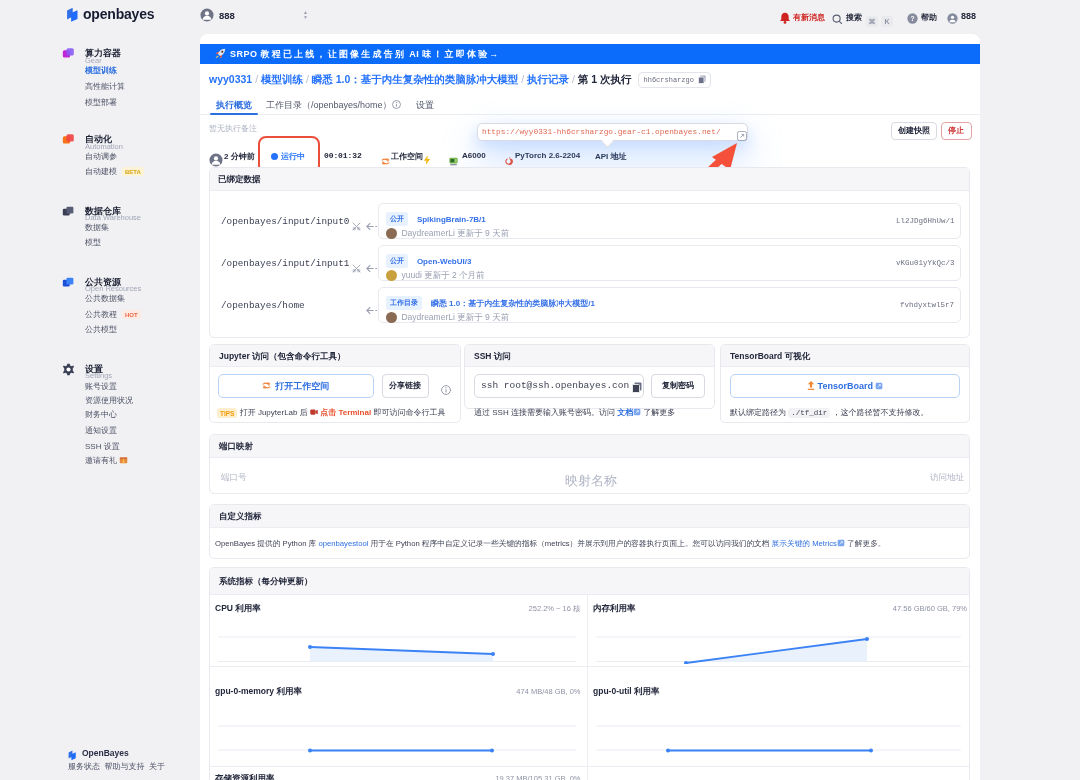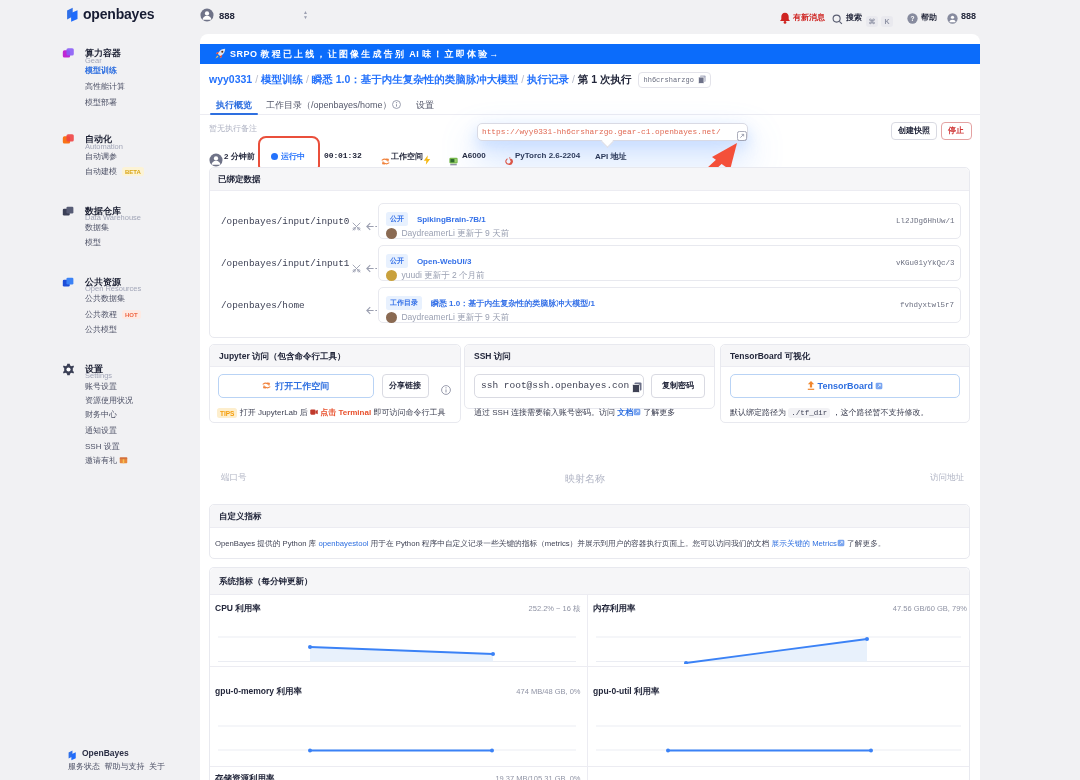--- a/index.html
+++ b/index.html
@@ -310,22 +310,25 @@
   </div>
   <div class="abs" style="left:530px; top:340px; width:230px; height:23.5px; border:1px solid #b9d3f5; border-radius:5px; text-align:center; line-height:22px; font-size:9px; font-weight:bold; color:#2e6fe0;"><svg width="8" height="9" viewBox="0 0 10 11" style="vertical-align:-1px; margin-right:3px;">
         <path d="M5 0 L9 4 L6.4 4 L6.4 8 L3.6 8 L3.6 4 L1 4 Z" fill="#f0862c"></path>
         <rect x="1" y="9.5" width="8" height="1.5" fill="#f0862c"></rect>
       </svg>TensorBoard <svg width="8" height="8" viewBox="0 0 12 12" style="vertical-align:-1px;">
         <rect x="1" y="1" width="10" height="10" rx="2" fill="#7aa5f0"></rect>
         <path d="M4 8 L8 4 M5.5 4 L8 4 L8 6.5" stroke="#fff" fill="none"></path>
       </svg></div>
   <div class="abs nw" style="left:530px; top:373px; font-size:8px; color:#3f4254;">默认绑定路径为 <span class="mono" style="background:#f2f2f5; padding:1px 3px; border-radius:3px; font-size:7.5px; color:#3a3e52;">./tf_dir</span> ，这个路径暂不支持修改。</div>
 
+  <div class="card" style="left:9px; top:400px; width:761px; height:60px;">
+    <div class="cardhead" style="height:23px; line-height:23px; padding-left:9px;">端口映射</div>
+  </div>
   <div class="abs" style="left:21px; top:438px; font-size:8.5px; color:#b0b4c4;">端口号</div>
-  <div class="abs" style="left:331px; top:438px; font-size:10px; color:#b0b4c4;padding-left:34px;">映射名称</div>
+  <div class="abs" style="left:331px; top:438px; font-size:13px; color:#b0b4c4;padding-left:34px;">映射名称</div>
   <div class="abs" style="right:16px; top:438px; font-size:8.5px; color:#b0b4c4;">访问地址</div>
 
   <div class="card" style="left:9px; top:470px; width:761px; height:55px;">
     <div class="cardhead" style="height:22.5px; line-height:22.5px; padding-left:9px;">自定义指标</div>
   </div>
   <div class="abs nw" style="left:15px; top:505px; font-size:7.7px; color:#3f4254;">OpenBayes 提供的 Python 库 <span style="color:#2e6fe0;">openbayestool</span> 用于在 Python 程序中自定义记录一些关键的指标（metrics）并展示到用户的容器执行页面上。您可以访问我们的文档 <span style="color:#2e6fe0;">展示关键的 Metrics</span><svg width="8" height="8" viewBox="0 0 12 12" style="vertical-align:-1px;">
         <rect x="1" y="1" width="10" height="10" rx="2" fill="#7aa5f0"></rect>
         <path d="M4 8 L8 4 M5.5 4 L8 4 L8 6.5" stroke="#fff" fill="none"></path>
       </svg> 了解更多。</div>
 

